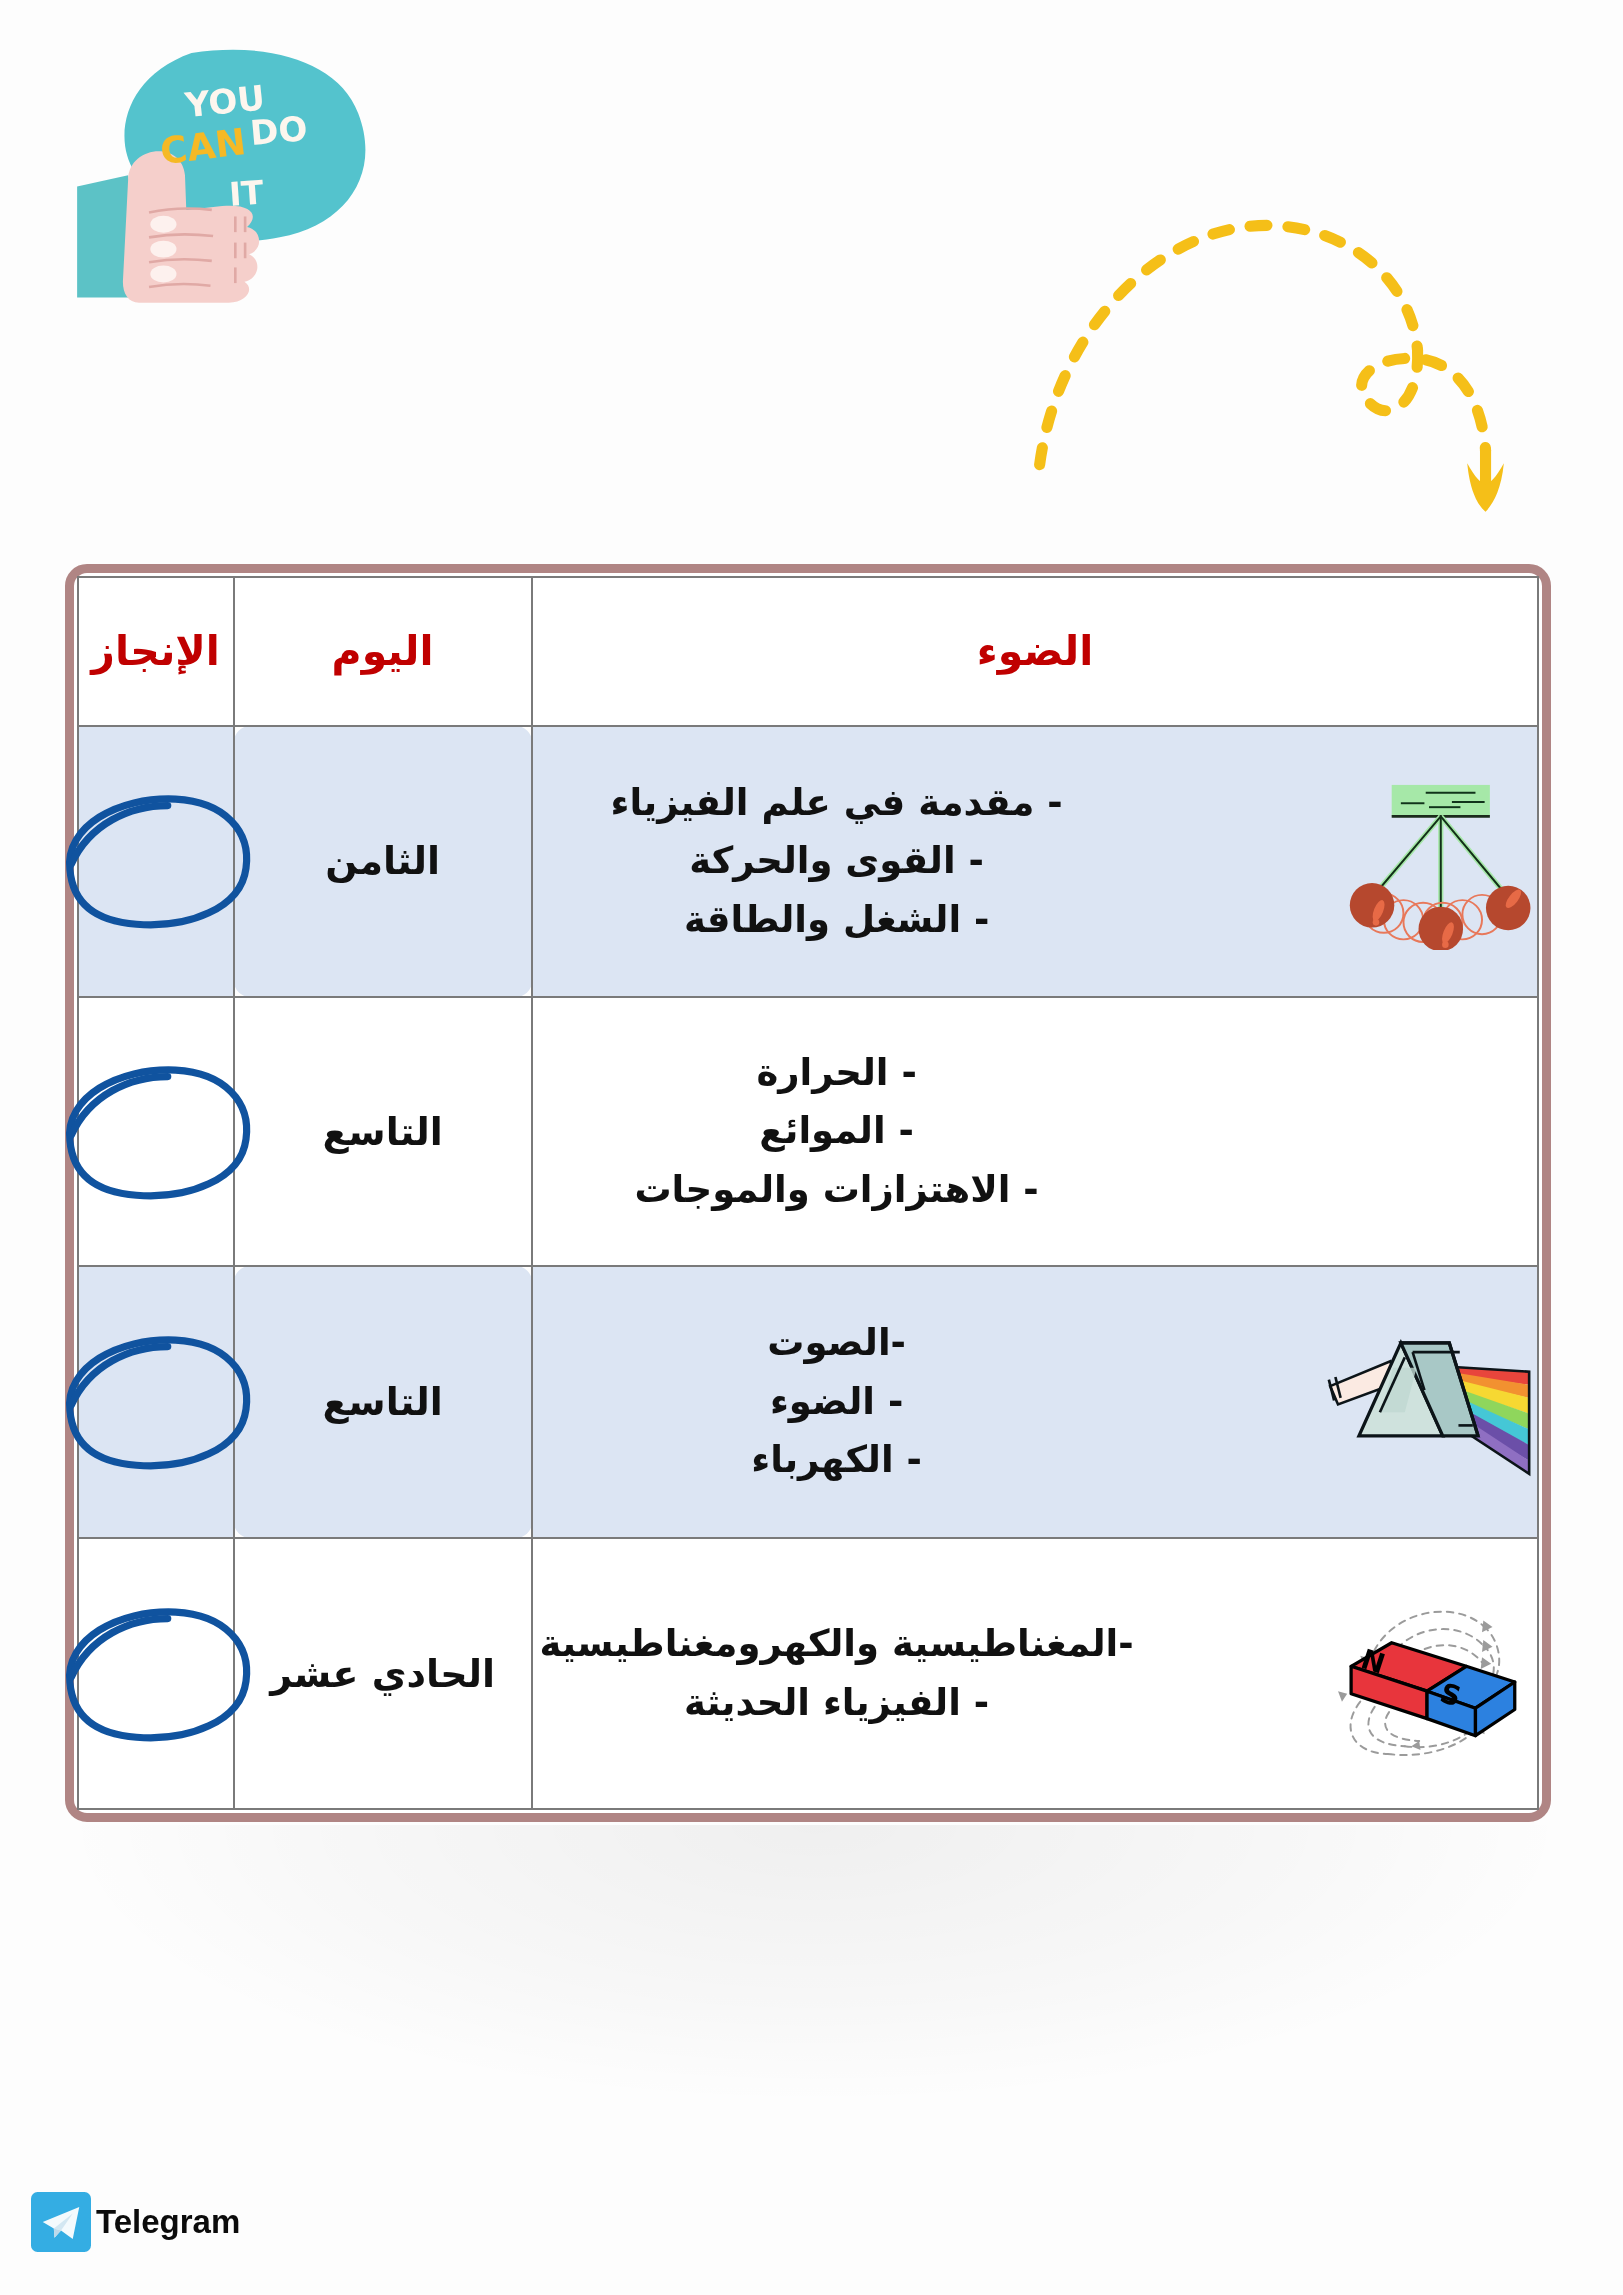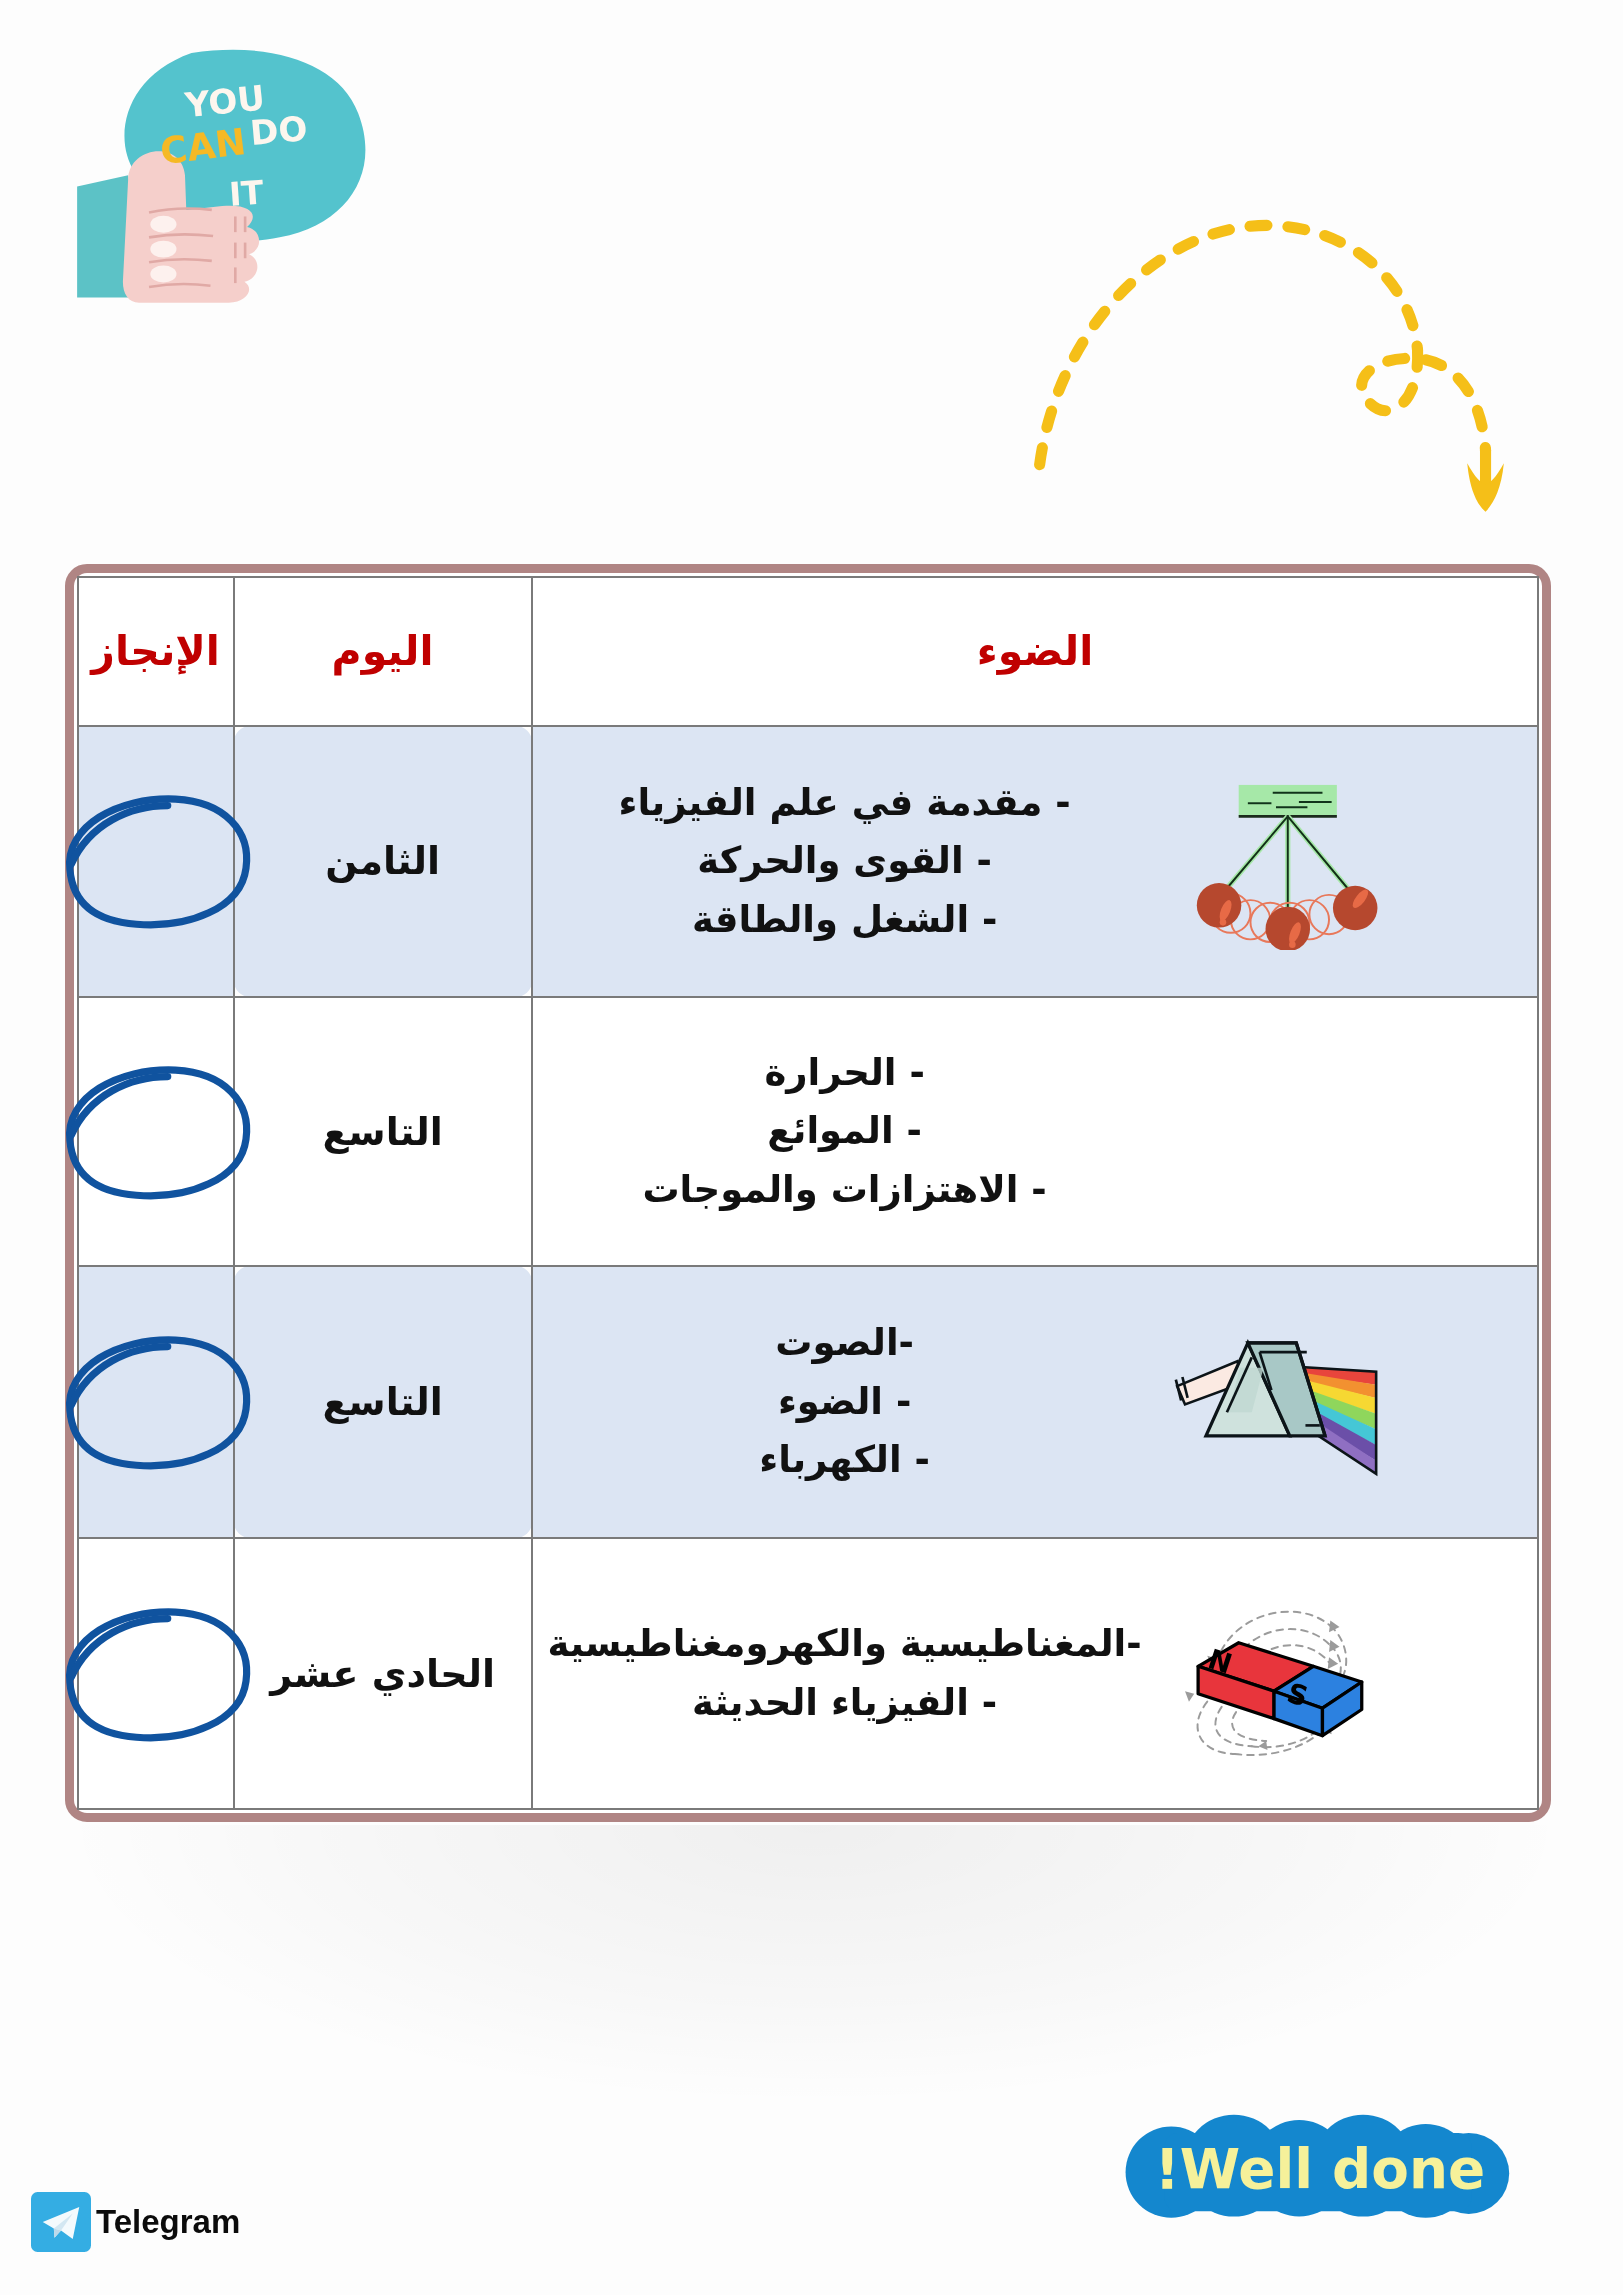--- a/index.html
+++ b/index.html
@@ -120,23 +120,22 @@
 
   .cell-lessons {
     position: relative;
     padding: 17px 26px 17px 13px;
   }
 
   .lessons-inner {
     display: flex;
     flex-direction: row-reverse;
     align-items: center;
-    justify-content: flex-start;
+    justify-content: space-between;
     gap: 19.6px;
-    padding-left: 8px;
   }
 
   .lesson-list {
     flex: 0 0 auto;
     text-align: center;
     color: #111111;
     font-size: 37px;
     font-weight: bold;
     line-height: 1.58;
     direction: rtl;
@@ -485,34 +484,20 @@
                 <path d="M20 120 C48 58 110 30 168 30"></path>
               </g>
             </svg>
           </td>
         </tr>
 
       </tbody>
     </table>
   </div>
 
-  <div class="welldone">
-    <svg viewBox="0 0 600 210" width="392" height="137">
-      <g fill="#1487ce">
-        <circle cx="72" cy="106" r="70"></circle>
-        <circle cx="168" cy="96" r="78"></circle>
-        <circle cx="268" cy="100" r="74"></circle>
-        <circle cx="366" cy="96" r="78"></circle>
-        <circle cx="462" cy="104" r="72"></circle>
-        <circle cx="528" cy="108" r="62"></circle>
-        <rect x="62" y="46" width="470" height="120" rx="20"></rect>
-      </g>
-      <text x="300" y="130" text-anchor="middle" font-family="DejaVu Sans, sans-serif" font-weight="bold" font-size="84" fill="#f6f19a">Well done!</text>
-    </svg>
-  </div>
 
   <div class="telegram">
     <svg class="tg-icon" viewBox="0 0 92 92">
       <rect x="0" y="0" width="92" height="92" rx="10" fill="#34ade3"></rect>
       <path d="M18 46 L74 23 L64 72 L46 59 L36 70 L35 56 Z" fill="#f4fafd"></path>
       <path d="M35 56 L64 33 L46 59 Z" fill="#d3e7f2"></path>
       <path d="M36 70 L35 56 L46 59 Z" fill="#bcd9ea"></path>
     </svg>
     <span class="tg-label">Telegram</span>
   </div>

